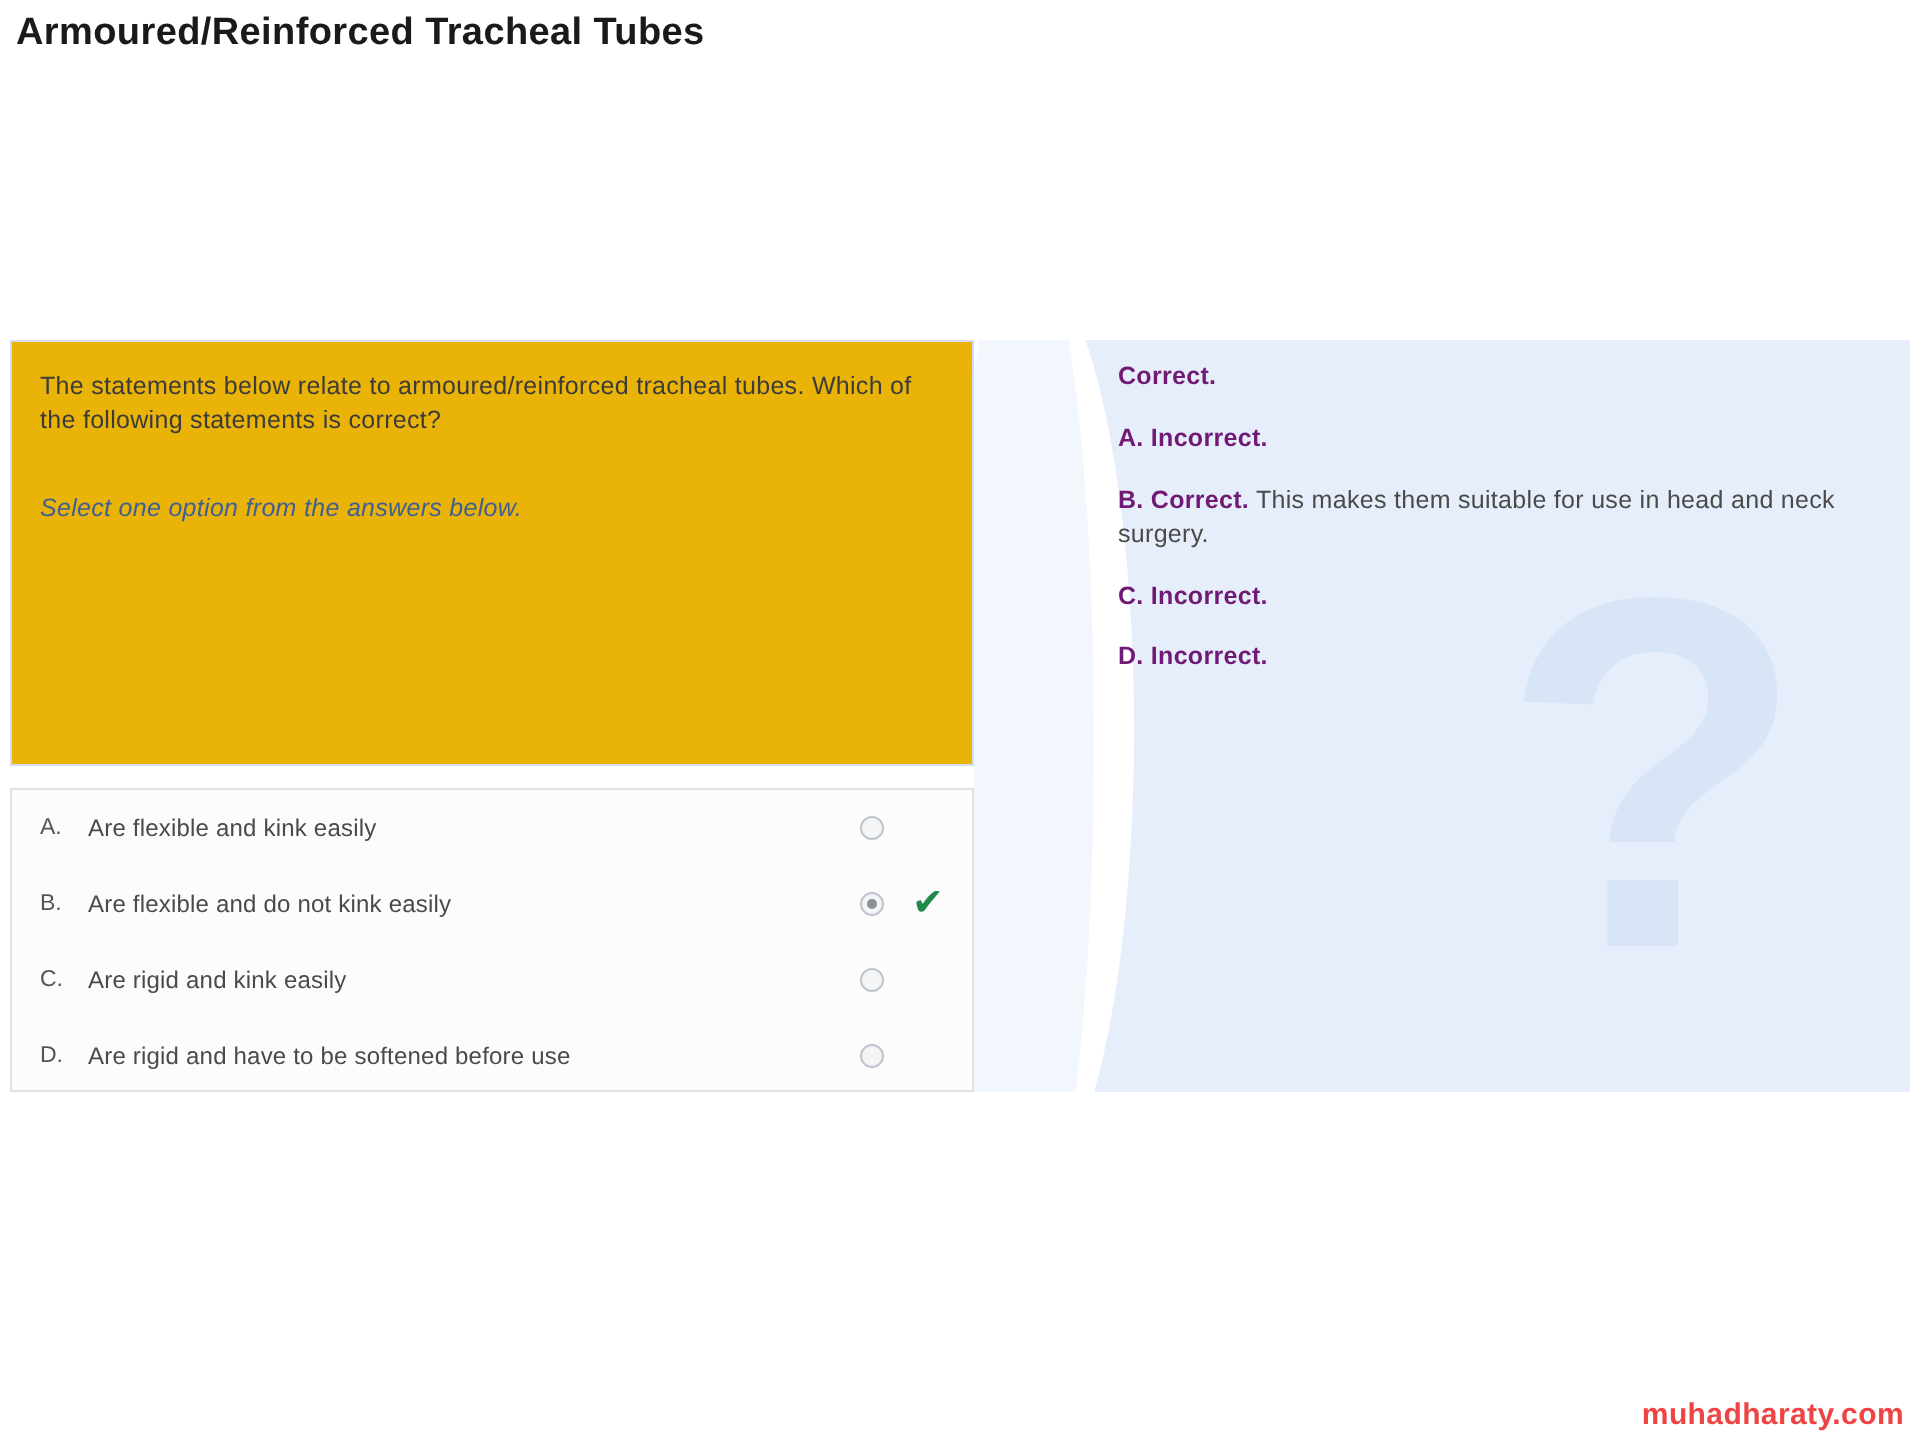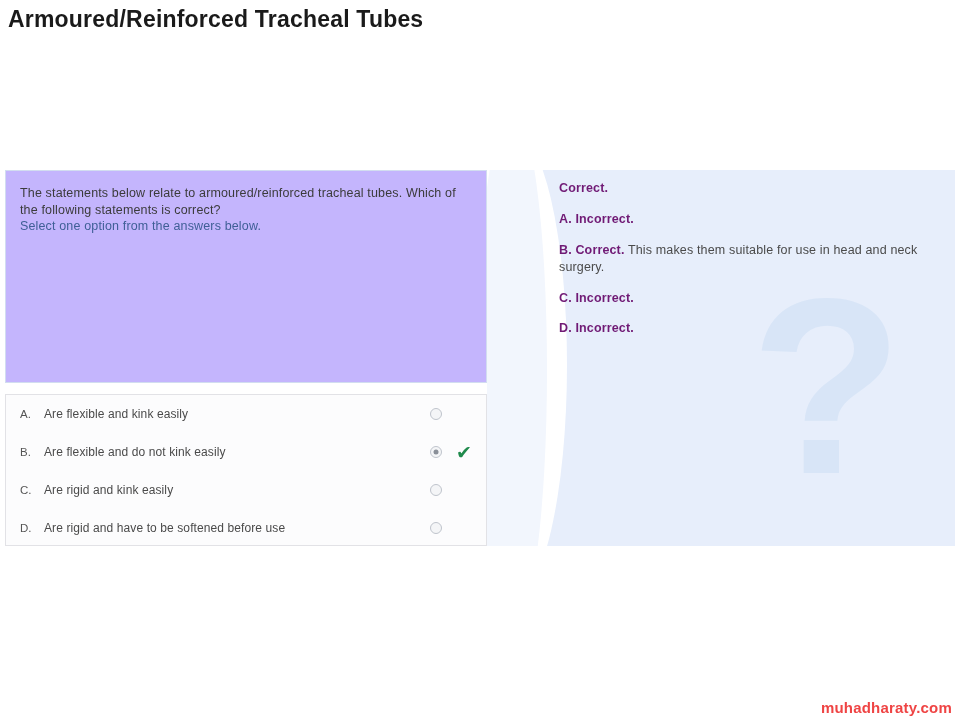--- a/index.html
+++ b/index.html
@@ -13,48 +13,49 @@
     font-family: "Liberation Sans", sans-serif;
     position: relative;
     overflow: hidden;
   }
 
   
   .slide-title {
     position: absolute;
     left: 8px;
     top: 6px;
-    font-size: 23px;
+    font-size: 19px;
     font-weight: bold;
     color: #1a1a1a;
     letter-spacing: 0.2px;
     white-space: nowrap;
   }
 
   
   .question-panel {
     position: absolute;
     left: 5px;
     top: 170px;
     width: 482px;
     height: 213px;
-    background: #c4b5fd;
+    background: #eab308;
     border: 1px solid #d2ddf0;
     box-sizing: border-box;
     padding: 14px 14px 0 14px;
   }
   .question-text {
     font-size: 12.5px;
     color: #3b3b3b;
     line-height: 1.35;
     letter-spacing: 0.15px;
   }
   .question-instruction {
-    margin-top: 0;
+    margin-top: 28px;
     font-size: 12.5px;
+    font-style: italic;
     color: #3f5f96;
     letter-spacing: 0.15px;
   }
 
   
   .answers-panel {
     position: absolute;
     left: 5px;
     top: 394px;
     width: 482px;

